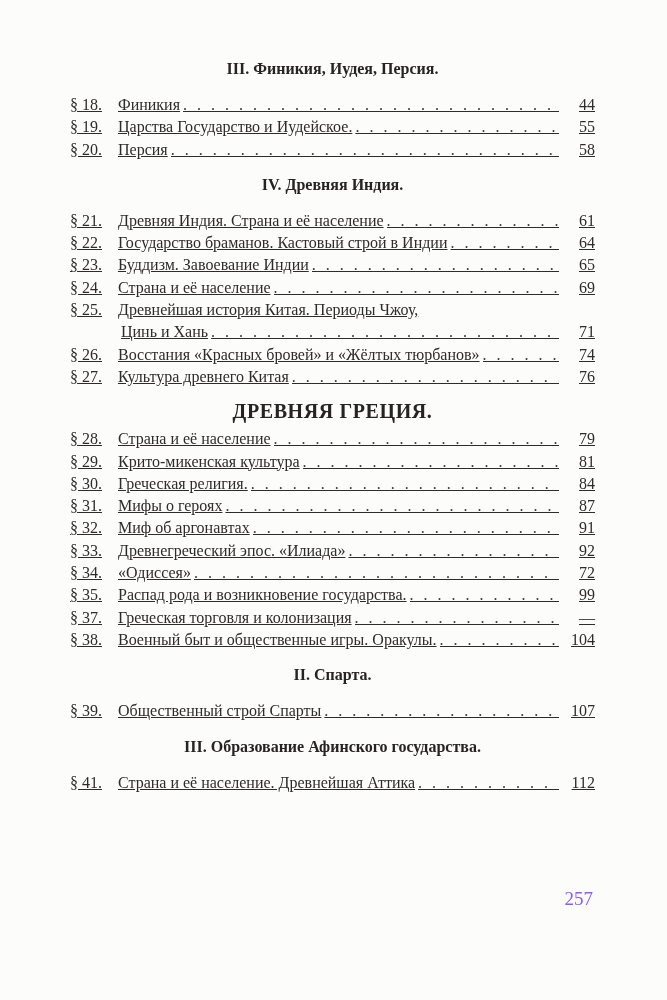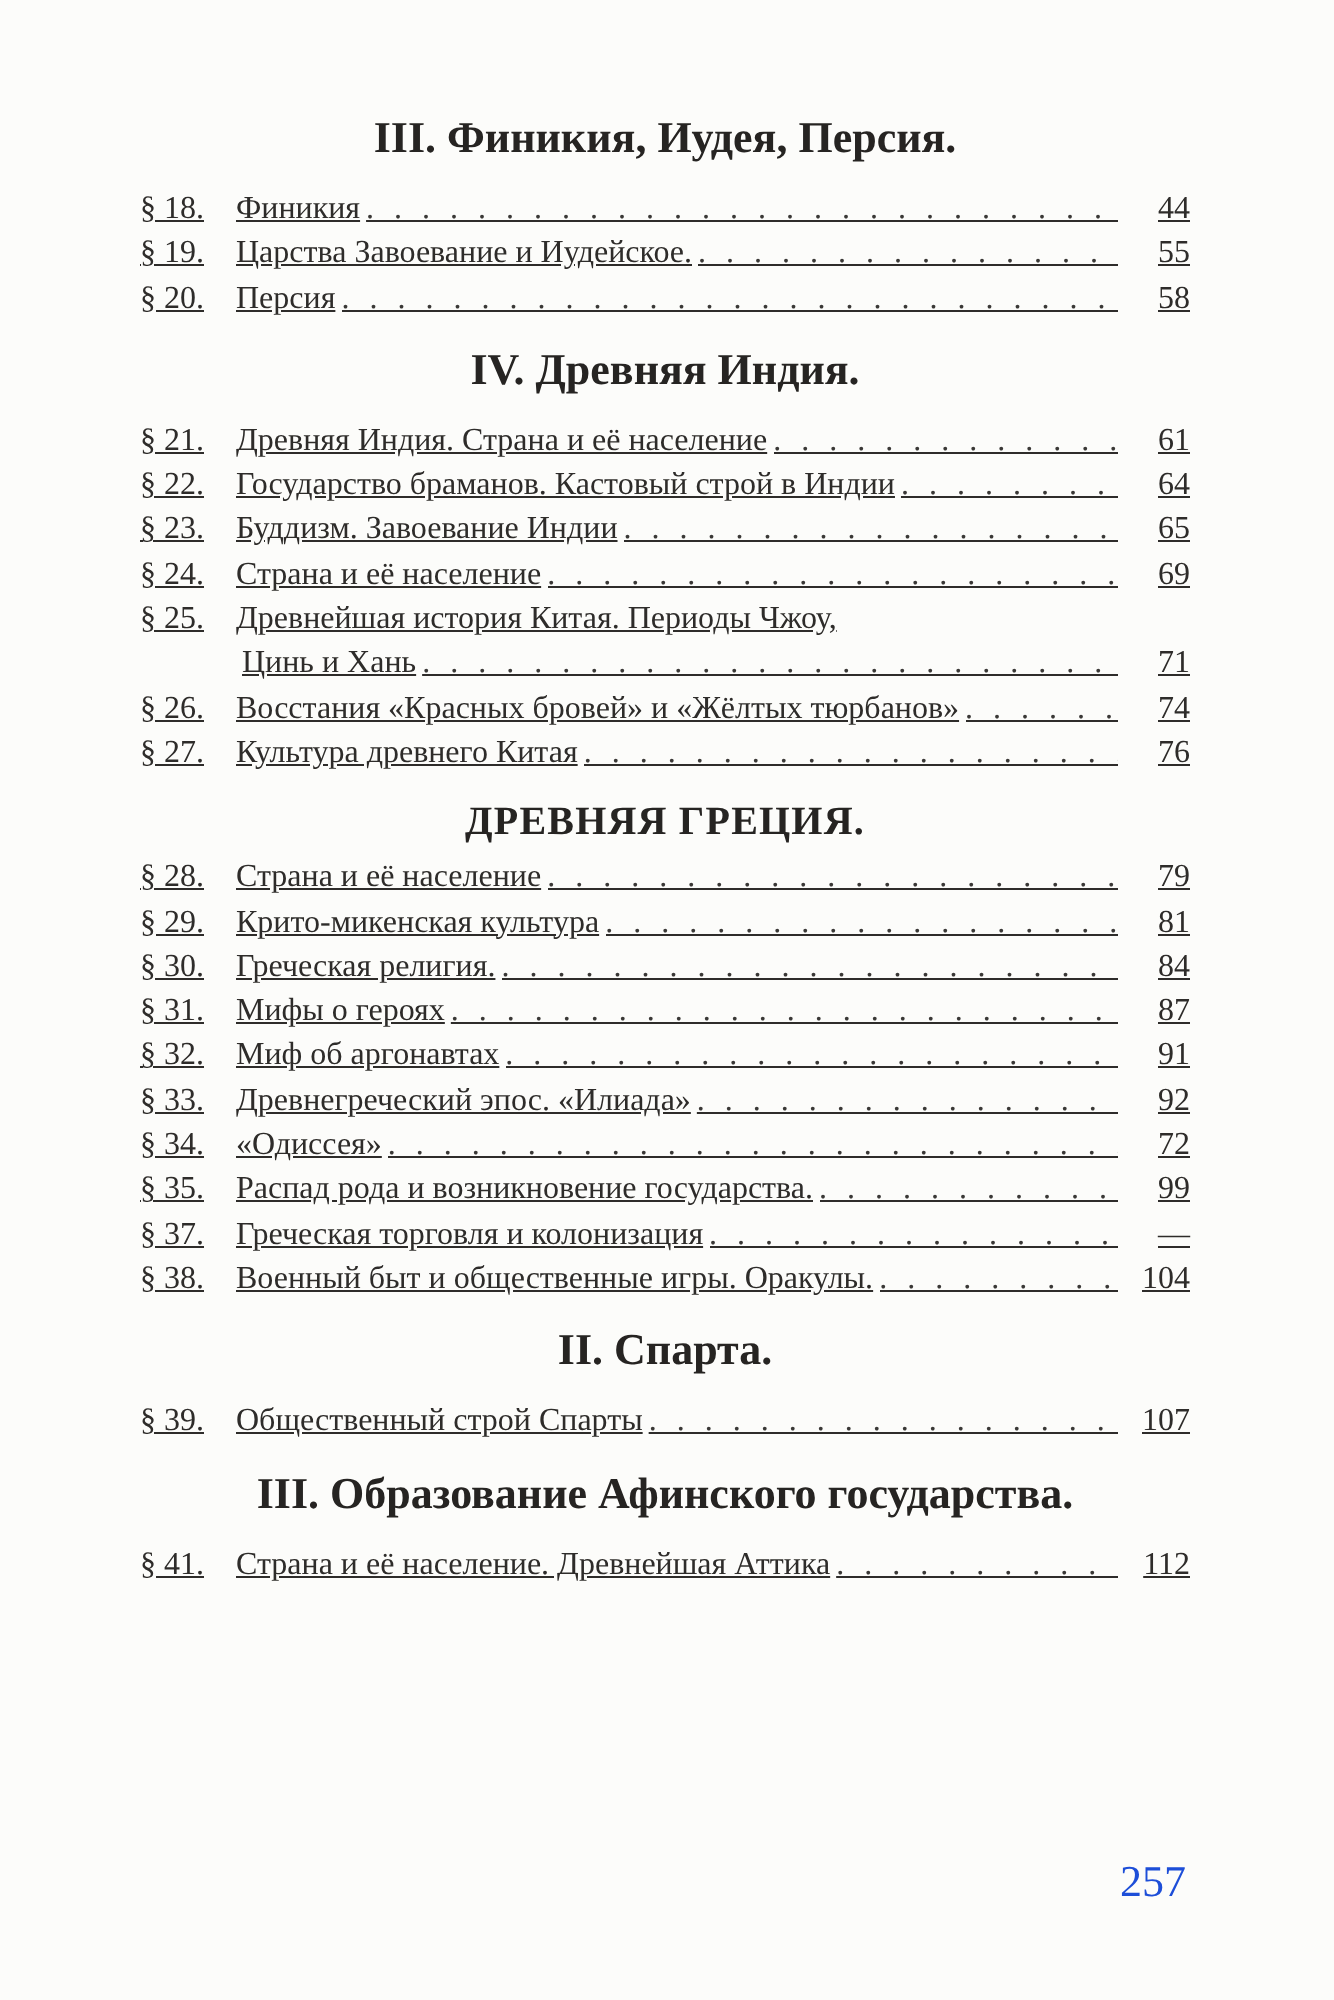--- a/index.html
+++ b/index.html
@@ -22,21 +22,21 @@
     padding: 58px 72px 0 70px;
   }
   section { margin: 0; }
   h2 {
     text-align: center;
     font-weight: bold;
     color: #262422;
     margin: 0;
   }
   .h-sub {
-    font-size: 22px;
+    font-size: 16px;
     line-height: 21px;
     margin: 13px 0 15px 0;
   }
   .h-main {
     font-size: 20px;
     line-height: 25px;
     letter-spacing: 0.6px;
     margin: 11px 0 4px 0;
   }
   section:first-child .h-sub { margin-top: 0; }
@@ -69,43 +69,43 @@
   }
   .hidden { visibility: hidden; }
   .pg {
     flex: 0 0 auto;
     min-width: 32px;
     text-align: right;
     padding-left: 4px;
   }
   .folio {
     position: absolute;
-    top: 928px;
+    top: 888px;
     right: 74px;
-    font-size: 22px;
-    color: #1d4ed8;
+    font-size: 19px;
+    color: #8b5cf6;
   }
 </style>
 </head>
 <body>
 
 <div class="page">
   <main class="toc">
       <section>
     <h2 class="h-sub">III. Финикия, Иудея, Персия.</h2>
     <div class="entries">
           <div class="entry">
     <span class="num">§ 18.</span>
     <span class="title">Финикия</span>
     <span class="dots"></span>
     <span class="pg">44</span>
   </div>
           <div class="entry">
     <span class="num">§ 19.</span>
-    <span class="title">Царства Завоевание и Иудейское.</span>
+    <span class="title">Царства Государство и Иудейское.</span>
     <span class="dots"></span>
     <span class="pg">55</span>
   </div>
           <div class="entry">
     <span class="num">§ 20.</span>
     <span class="title">Персия</span>
     <span class="dots"></span>
     <span class="pg">58</span>
   </div>
         </div>

